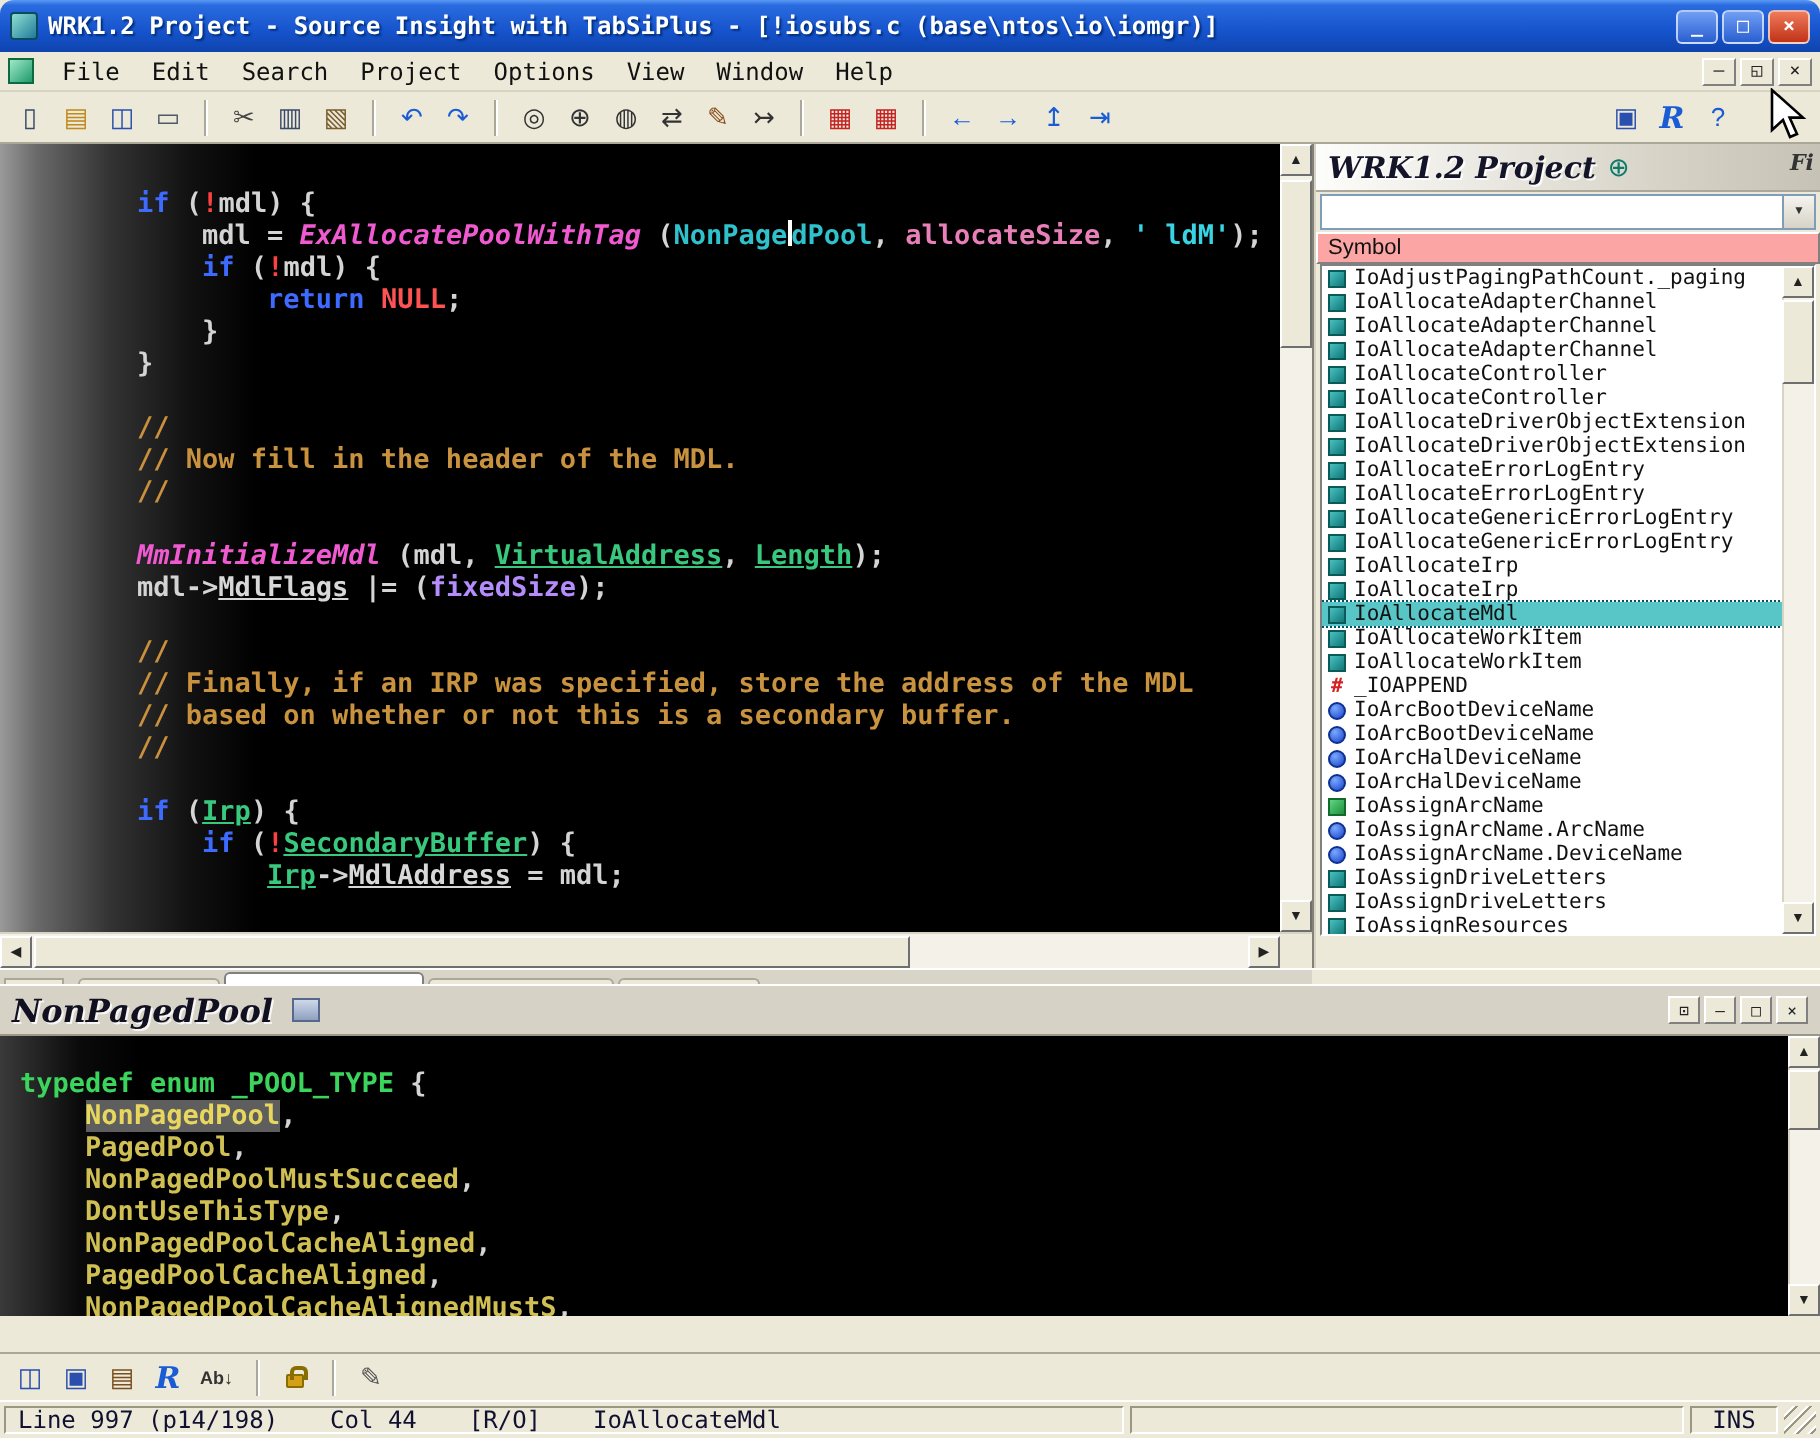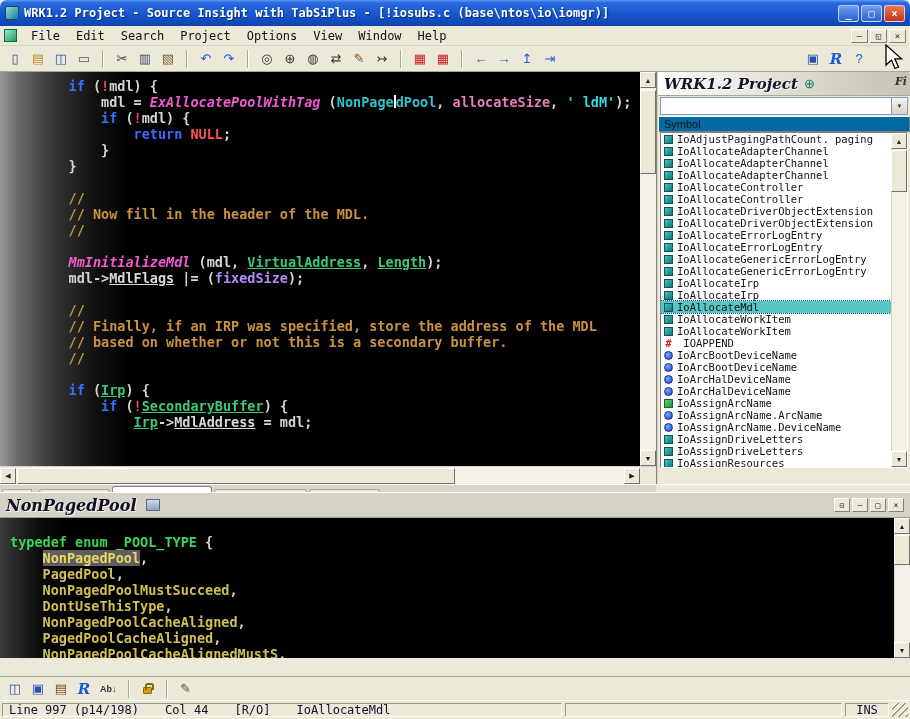--- a/index.html
+++ b/index.html
@@ -33,21 +33,21 @@
   .tbgroup{display:flex;align-items:center;gap:5px;}
   #toolbar-right{margin-left:auto;margin-right:36px;}
   .tbtn{width:18px;height:18px;display:flex;align-items:center;justify-content:center;font-size:13px;cursor:default;}
   .tbtn-text{font:bold 9px "Liberation Sans",sans-serif;width:auto;padding:0 2px;}
   .tsep{width:2px;height:18px;border-left:1px solid #aca899;border-right:1px solid #fff;margin:0 4px;}
   .rlogo{font-family:"DejaVu Serif",serif;font-style:italic;font-weight:bold;color:#1a5cd6;font-size:15px;width:18px;text-align:center;}
 
   
   #editor{position:absolute;left:0;top:72px;width:640px;height:394px;overflow:hidden;
     background:linear-gradient(90deg,#9a9a9a 0px,#6a6a6a 18px,#333333 55px,#111111 95px,#000000 130px);
-    padding:6px 0 0 36px;}
+    padding:22px 0 0 36px;}
   .code-line{white-space:pre;min-height:16px;height:16px;font:bold 13.5px/16px "DejaVu Sans Mono",monospace;}
   .tok-pl{color:#d4d4d4;}
   .tok-kw{color:#3e6bff;}
   .tok-bang{color:#ff4040;}
   .tok-fn{color:#f05ad0;font-style:italic;}
   .tok-cy{color:#2fc2cc;}
   .tok-pk{color:#e87fb8;}
   .tok-str{color:#38d4e4;}
   .tok-cm{color:#c9923e;}
   .tok-null{color:#ff5252;}
@@ -75,21 +75,21 @@
   .panel-header{height:24px;background:linear-gradient(90deg,#fdfdfb,#d6d2c6 70%,#c6c2b6);display:flex;align-items:center;
     gap:6px;padding:0 6px;position:relative;border-bottom:1px solid #aca899;}
   .panel-title{font:italic bold 15px "DejaVu Serif",serif;color:#15152a;text-shadow:1px 1px 0 rgba(255,255,255,.85);}
   .globe{color:#0b7a6a;font-size:13px;}
   .clipped{position:absolute;right:3px;top:3px;font:italic bold 11px "DejaVu Serif",serif;color:#333;}
   .combo-row{height:20px;padding:1px 2px;}
   .combo{height:18px;background:#fff;border:1px solid #7f9db9;display:flex;}
   .combo input{flex:1;border:none;outline:none;font:11px "DejaVu Sans Mono",monospace;padding:0 3px;background:#fff;}
   .combo-btn{width:16px;background:linear-gradient(180deg,#f6f4ef,#d6d2c6);border-left:1px solid #7f9db9;font-size:6px;
     display:flex;align-items:center;justify-content:center;color:#333;}
-  .colheader{height:16px;background:#0369a1;border:1px solid;border-color:#fff #808080 #808080 #fff;
+  .colheader{height:16px;background:#fca5a5;border:1px solid;border-color:#fff #808080 #808080 #fff;
     font:11px "Liberation Sans",sans-serif;padding:1px 5px;color:#111;}
   .symlist{position:relative;height:336px;margin:0 2px;background:#fff;border:1px solid;border-color:#808080 #fff #fff #808080;overflow:hidden;}
   #symbol-rows{margin-right:16px;}
   .sym-row{display:flex;align-items:center;gap:4px;height:12px;padding-left:3px;color:#111;white-space:nowrap;
     font:10.5px/12px "DejaVu Sans Mono",monospace;overflow:hidden;}
   .sym-row.selected{background:#58c6c6;outline:1px dotted #00506a;}
   .sym-icon{width:9px;height:9px;flex:0 0 9px;}
   .icon-t{background:linear-gradient(135deg,#49c0c0,#117878);border:1px solid #0a5a5a;}
   .icon-b{background:radial-gradient(circle at 35% 30%,#7aa8ff,#1744c8);border-radius:50%;border:1px solid #10308f;}
   .icon-d{background:none;border:none;color:#d42222;font:bold 10px/9px "DejaVu Sans Mono",monospace;width:9px;text-align:center;}

